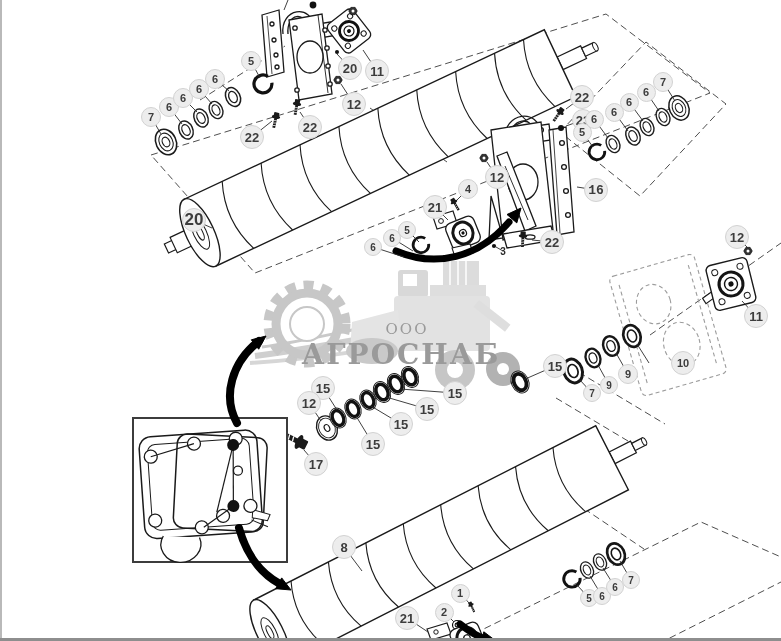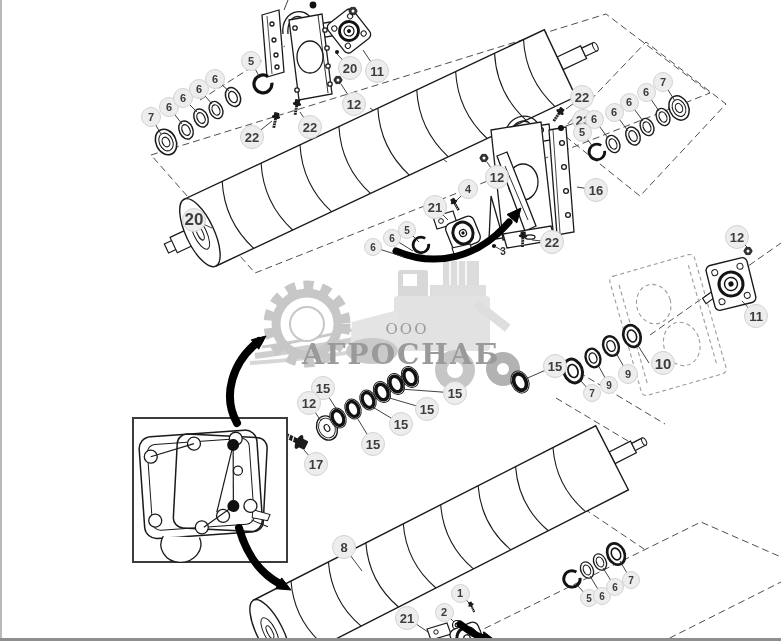--- a/index.html
+++ b/index.html
@@ -422,31 +422,31 @@
       <div class="callout" style="left: 182px; top: 208px; width: 24px; height: 24px; font-size: 17px;">20</div>
       <div class="callout" style="left: 570px; top: 85px; width: 24px; height: 24px; font-size: 13px;">22</div>
       <div class="callout" style="left: 572px; top: 109px; width: 22px; height: 22px; font-size: 13px;">23</div>
       <div class="callout" style="left: 572.5px; top: 122.5px; width: 19px; height: 19px; font-size: 11px;">5</div>
       <div class="callout" style="left: 584.5px; top: 109.5px; width: 19px; height: 19px; font-size: 11px;">6</div>
       <div class="callout" style="left: 604.5px; top: 102.5px; width: 19px; height: 19px; font-size: 11px;">6</div>
       <div class="callout" style="left: 619.5px; top: 92.5px; width: 19px; height: 19px; font-size: 11px;">6</div>
       <div class="callout" style="left: 636.5px; top: 82.5px; width: 19px; height: 19px; font-size: 11px;">6</div>
       <div class="callout" style="left: 653px; top: 72px; width: 20px; height: 20px; font-size: 11px;">7</div>
       <div class="callout" style="left: 485px; top: 165px; width: 24px; height: 24px; font-size: 13px;">12</div>
-      <div class="callout" style="left: 584px; top: 178px; width: 24px; height: 24px; font-size: 13px;">16</div>
+      <div class="callout" style="left: 584px; top: 178px; width: 24px; height: 24px; font-size: 13px; font-family: Liberation Mono, monospace;">16</div>
       <div class="callout" style="left: 458px; top: 179px; width: 20px; height: 20px; font-size: 11px;">4</div>
       <div class="callout" style="left: 423px; top: 195px; width: 24px; height: 24px; font-size: 13px;">21</div>
       <div class="callout plain" style="left: 496px; top: 244px; width: 14px; height: 14px; font-size: 10px;">3</div>
       <div class="callout" style="left: 540px; top: 230px; width: 24px; height: 24px; font-size: 13px;">22</div>
       <div class="callout" style="left: 364px; top: 238px; width: 18px; height: 18px; font-size: 10px;">6</div>
       <div class="callout" style="left: 383px; top: 229px; width: 18px; height: 18px; font-size: 10px;">6</div>
       <div class="callout" style="left: 398px; top: 221px; width: 18px; height: 18px; font-size: 10px;">5</div>
       <div class="callout" style="left: 725px; top: 225px; width: 24px; height: 24px; font-size: 13px;">12</div>
       <div class="callout" style="left: 744px; top: 304px; width: 24px; height: 24px; font-size: 13px;">11</div>
-      <div class="callout" style="left: 651px; top: 351px; width: 24px; height: 24px; font-size: 15px;">10</div>
+      <div class="callout" style="left: 671px; top: 351px; width: 24px; height: 24px; font-size: 11px;">10</div>
       <div class="callout" style="left: 618px; top: 364px; width: 20px; height: 20px; font-size: 11px;">9</div>
       <div class="callout" style="left: 600px; top: 376px; width: 18px; height: 18px; font-size: 10px;">9</div>
       <div class="callout" style="left: 583px; top: 384px; width: 18px; height: 18px; font-size: 10px;">7</div>
       <div class="callout" style="left: 311px; top: 376px; width: 24px; height: 24px; font-size: 13px;">15</div>
       <div class="callout" style="left: 297px; top: 391px; width: 24px; height: 24px; font-size: 13px;">12</div>
       <div class="callout" style="left: 304px; top: 452px; width: 24px; height: 24px; font-size: 13px;">17</div>
       <div class="callout" style="left: 361px; top: 432px; width: 24px; height: 24px; font-size: 13px;">15</div>
       <div class="callout" style="left: 389px; top: 412px; width: 24px; height: 24px; font-size: 13px;">15</div>
       <div class="callout" style="left: 415px; top: 397px; width: 24px; height: 24px; font-size: 13px;">15</div>
       <div class="callout" style="left: 443px; top: 381px; width: 24px; height: 24px; font-size: 13px;">15</div>

